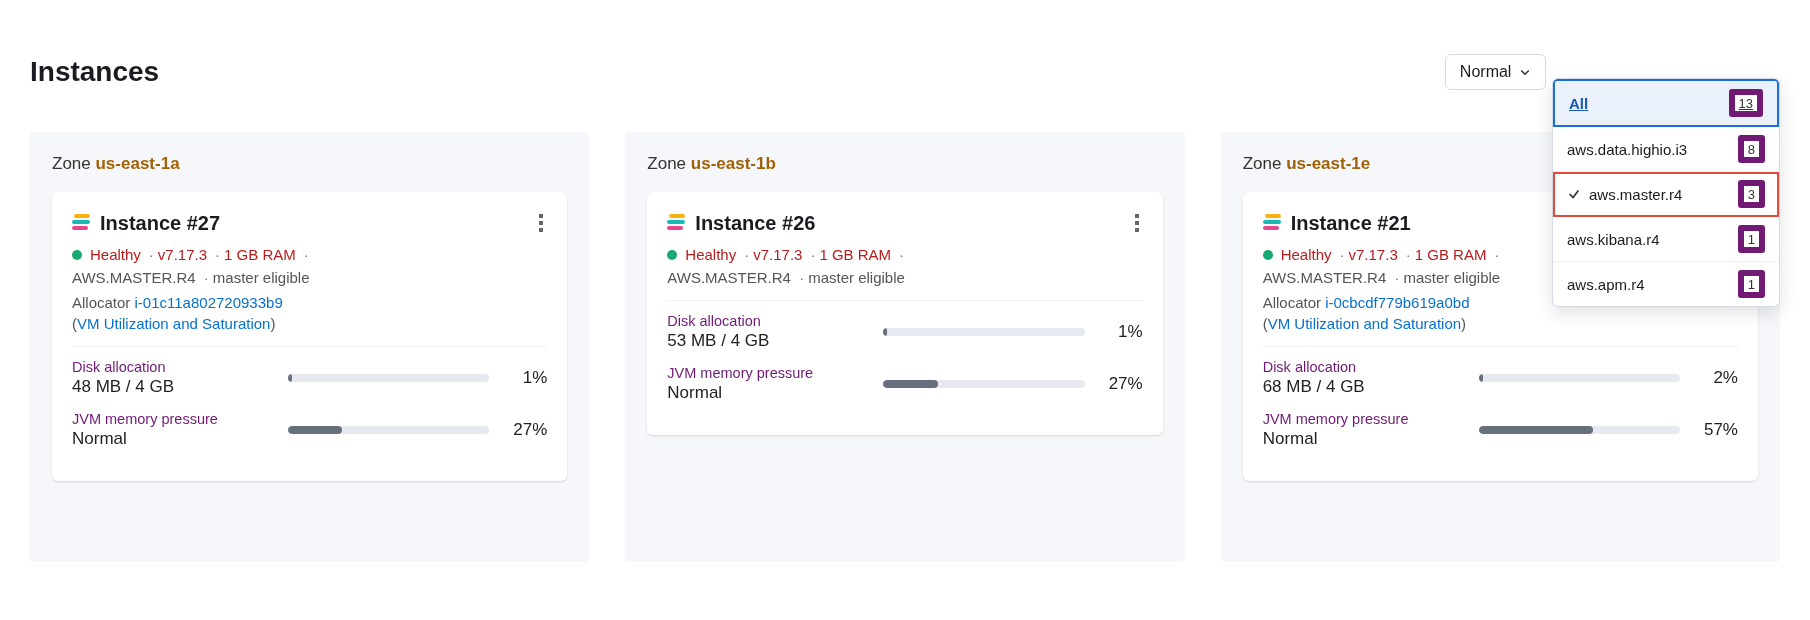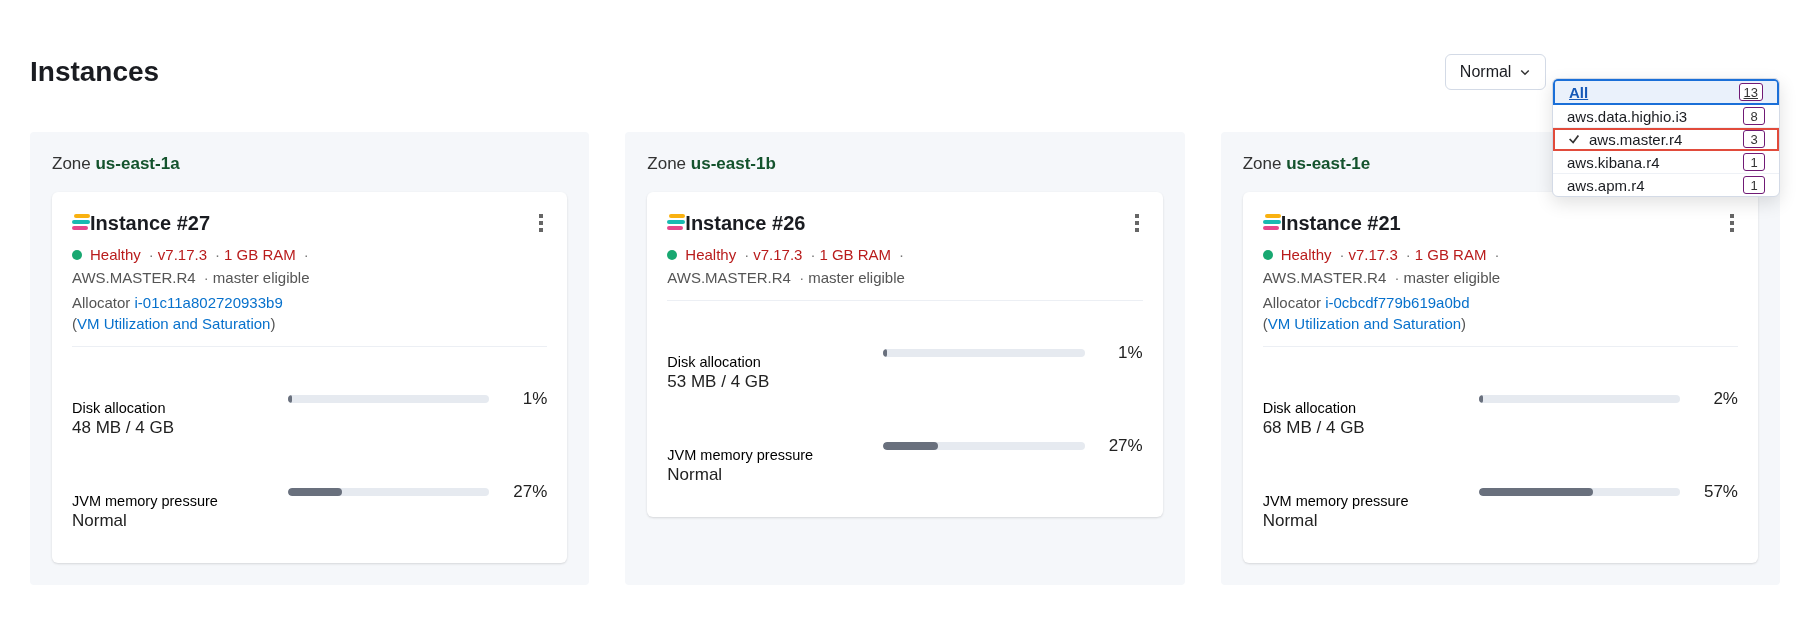--- a/index.html
+++ b/index.html
@@ -10,25 +10,25 @@
   .filters { display:flex; gap:12px; align-items:center; }
   .filter-btn { display:flex; align-items:center; gap:8px; border:1px solid #d3dae6; border-radius:6px; padding:8px 14px; font-size:16px; cursor:pointer; background:#fff; }
   .filter-btn.selected { border-bottom:1px solid #d3dae6;margin-top:48px; }
   .filter-btn .chev { width:12px; height:12px; }
   .filter-label.underline { text-decoration: underline; font-weight:700; }
   .chev-svg { stroke:#333; stroke-width:2; fill:none; }
 
   .zones { display:flex; gap:36px; }
   .zone { flex:1; background:#f5f7fa; border-radius:4px; padding:22px; position:relative; min-height:430px;}
   .zone-title { font-size:17px; margin-bottom:18px; color:#333; }
-  .zone-title .zname { font-weight:700; color:#14532d; }
+  .zone-title .zname { font-weight:700; color:#a16207; }
 
   .card { background:#fff; border-radius:6px; box-shadow:0 1px 3px rgba(0,0,0,0.06), 0 1px 2px rgba(0,0,0,0.08); padding:18px 20px; }
   .card-head { display:flex; align-items:center; justify-content:space-between; }
-  .card-name-row { display:flex; align-items:center; }
+  .card-name-row { display:flex; align-items:center; gap:10px; }
   .es-logo { width:18px; height:18px; position:relative; }
   .es-logo span { display:block; height:4px; border-radius:2px; }
   .es-logo .b1 { background:#f9b110; width:16px; margin-left:2px; }
   .es-logo .b2 { background:#18bab1; width:18px; margin:2px 0; }
   .es-logo .b3 { background:#e6478b; width:16px; margin-left:0; }
   .card-name { font-size:20px; font-weight:700; }
   .menu-dots { display:flex; flex-direction:column; gap:3px; padding:4px; cursor:pointer; }
   .menu-dots .sq { width:4px; height:4px; background:#666; }
 
   .meta-row { margin-top:10px; font-size:15px; color:#b91c1c; display:flex; flex-wrap:wrap; align-items:center; gap:4px; }
@@ -36,36 +36,36 @@
   .health-dot { width:10px; height:10px; border-radius:50%; background:#18a871; display:inline-block; margin-right:4px; }
   .meta2 { margin-top:6px; font-size:15px; color:#555; }
   .allocator { margin-top:8px; font-size:15px; color:#555; }
   .link { color:#0771cc; text-decoration:none; cursor:pointer; }
   .vm-row { margin-top:4px; font-size:15px; color:#555; }
   .paren { color:#555; }
 
   .divider { border-top:1px solid #eceff4; margin:14px 0 12px; }
   .metric-row { display:flex; align-items:center; justify-content:space-between; gap:16px; margin-bottom:14px; }
   .metric-left { flex:0 0 200px; }
-  .metric-label { font-size:14.5px; color:#000000;margin-top:41px; }
+  .metric-label { font-size:14.5px; color:#701a75; }
   .metric-value { font-size:17px; color:#222; margin-top:2px; }
   .metric-bar-wrap { flex:1; display:flex; align-items:center; gap:14px; }
   .bar { flex:1; height:8px; background:#e6eaf0; border-radius:4px; position:relative; overflow:hidden; }
   .bar .fill { position:absolute; left:0; top:0; bottom:0; background:#69707d; border-radius:4px; }
   .pct { width:44px; text-align:right; font-size:17px; color:#222; }
 
   
   .popover { position:absolute; top:78px; right:30px; width:228px; background:#fff; border:1px solid #d3dae6; border-radius:6px; box-shadow:0 6px 18px rgba(0,0,0,0.12); z-index:50; overflow:hidden; }
-  .pop-item { display:flex; align-items:center; justify-content:space-between; padding:2px 14px; font-size:15px; cursor:pointer; border-bottom:1px solid #eef1f6; position:relative;}
+  .pop-item { display:flex; align-items:center; justify-content:space-between; padding:8px 14px; font-size:15px; cursor:pointer; border-bottom:1px solid #eef1f6; position:relative;}
   .pop-item:last-child { border-bottom:none;gap:47px; }
   .pop-item .pi-left { display:flex; align-items:center; gap:8px; }
   .pop-item.all { background:#eaf1fb; border:2px solid #1a6fd8; border-radius:4px 4px 0 0;}
   .pop-item.all .pi-label { color:#1558b7; text-decoration:underline; font-weight:600; }
   .pop-item.highlight { outline:2px solid #e14b3b; outline-offset:-2px; background:#fff; }
-  .count-badge { min-width:22px; height:18px; border:1px solid #701a75; border-radius:3px; font-size:13px; display:flex; align-items:center; justify-content:center; padding:0 4px; color:#333; background:#fff;}
+  .count-badge { min-width:22px; height:28px; border:6px solid #701a75; border-radius:3px; font-size:13px; display:flex; align-items:center; justify-content:center; padding:0 4px; color:#333; background:#fff;}
   .pop-item.all .count-badge { text-decoration:underline; }
   .check-svg { stroke:#333; stroke-width:2; fill:none; }
 </style>
 </head>
 <body>
 
 <div class="page">
   <div class="header">
     <div class="title">Instances</div>
     <div class="filters">

